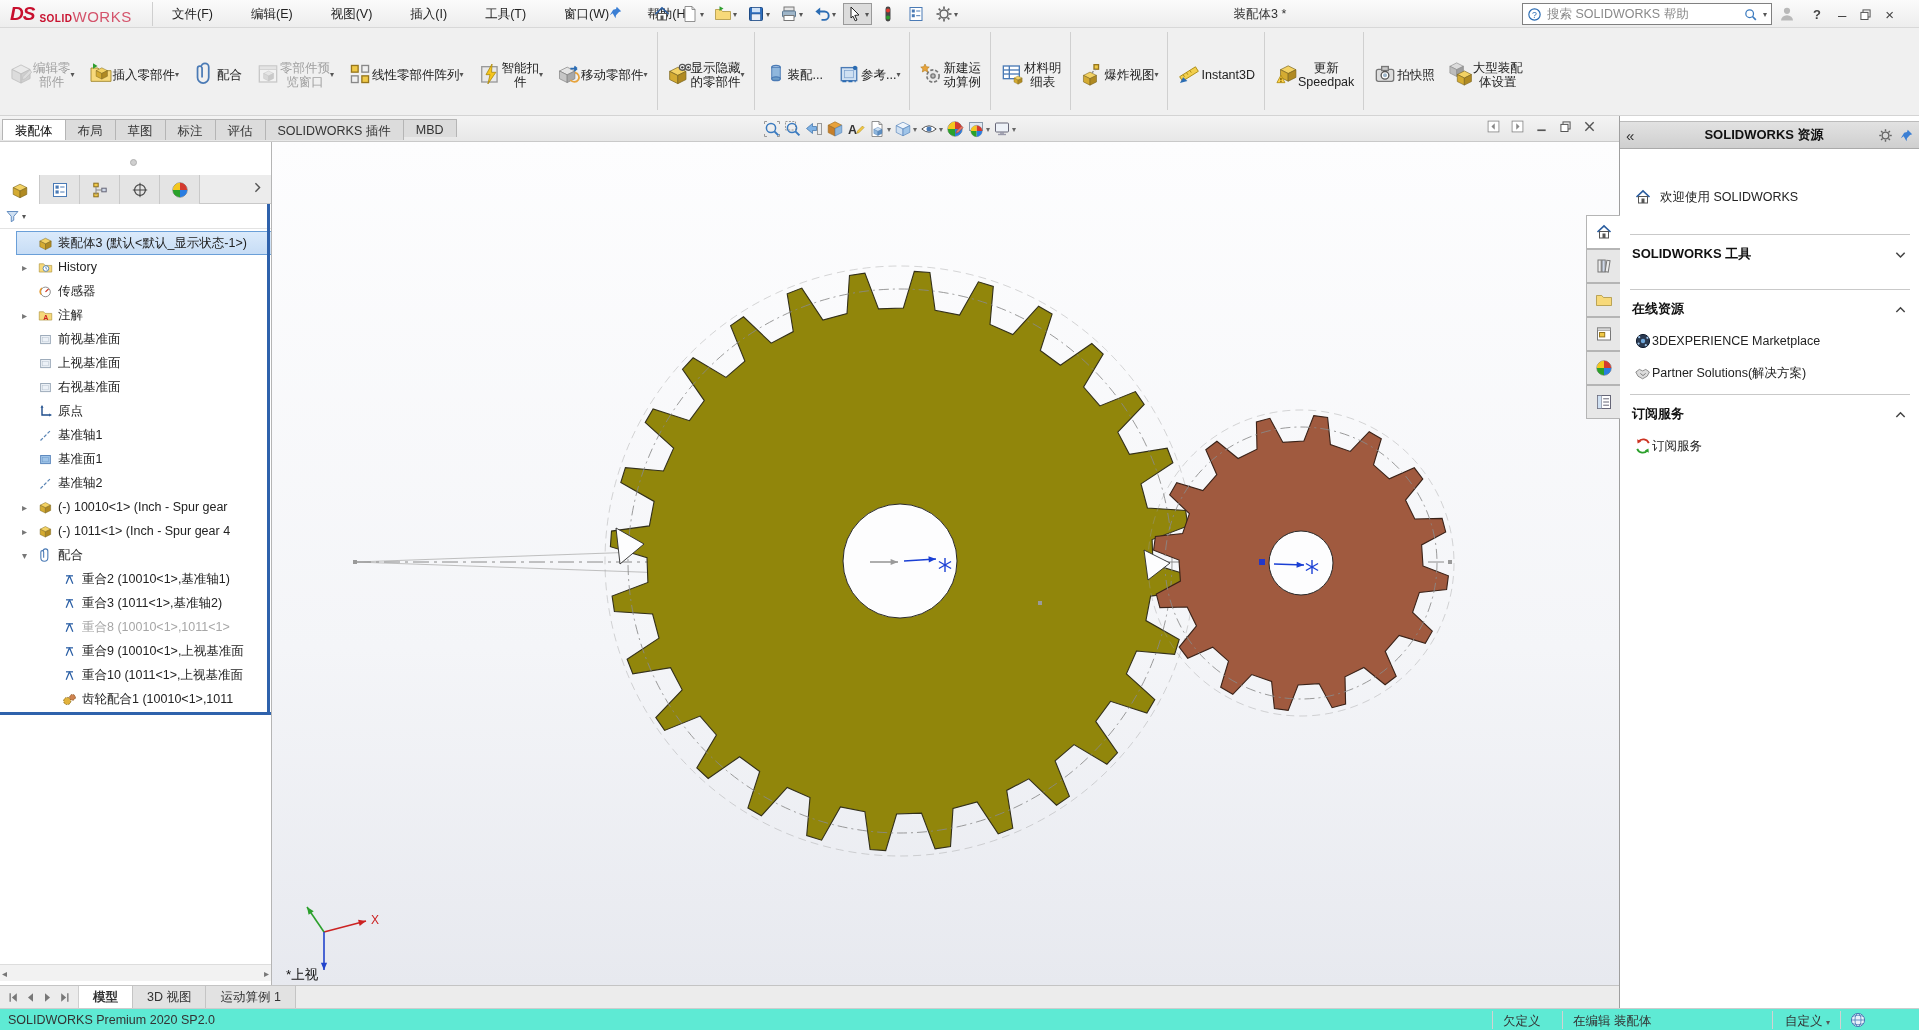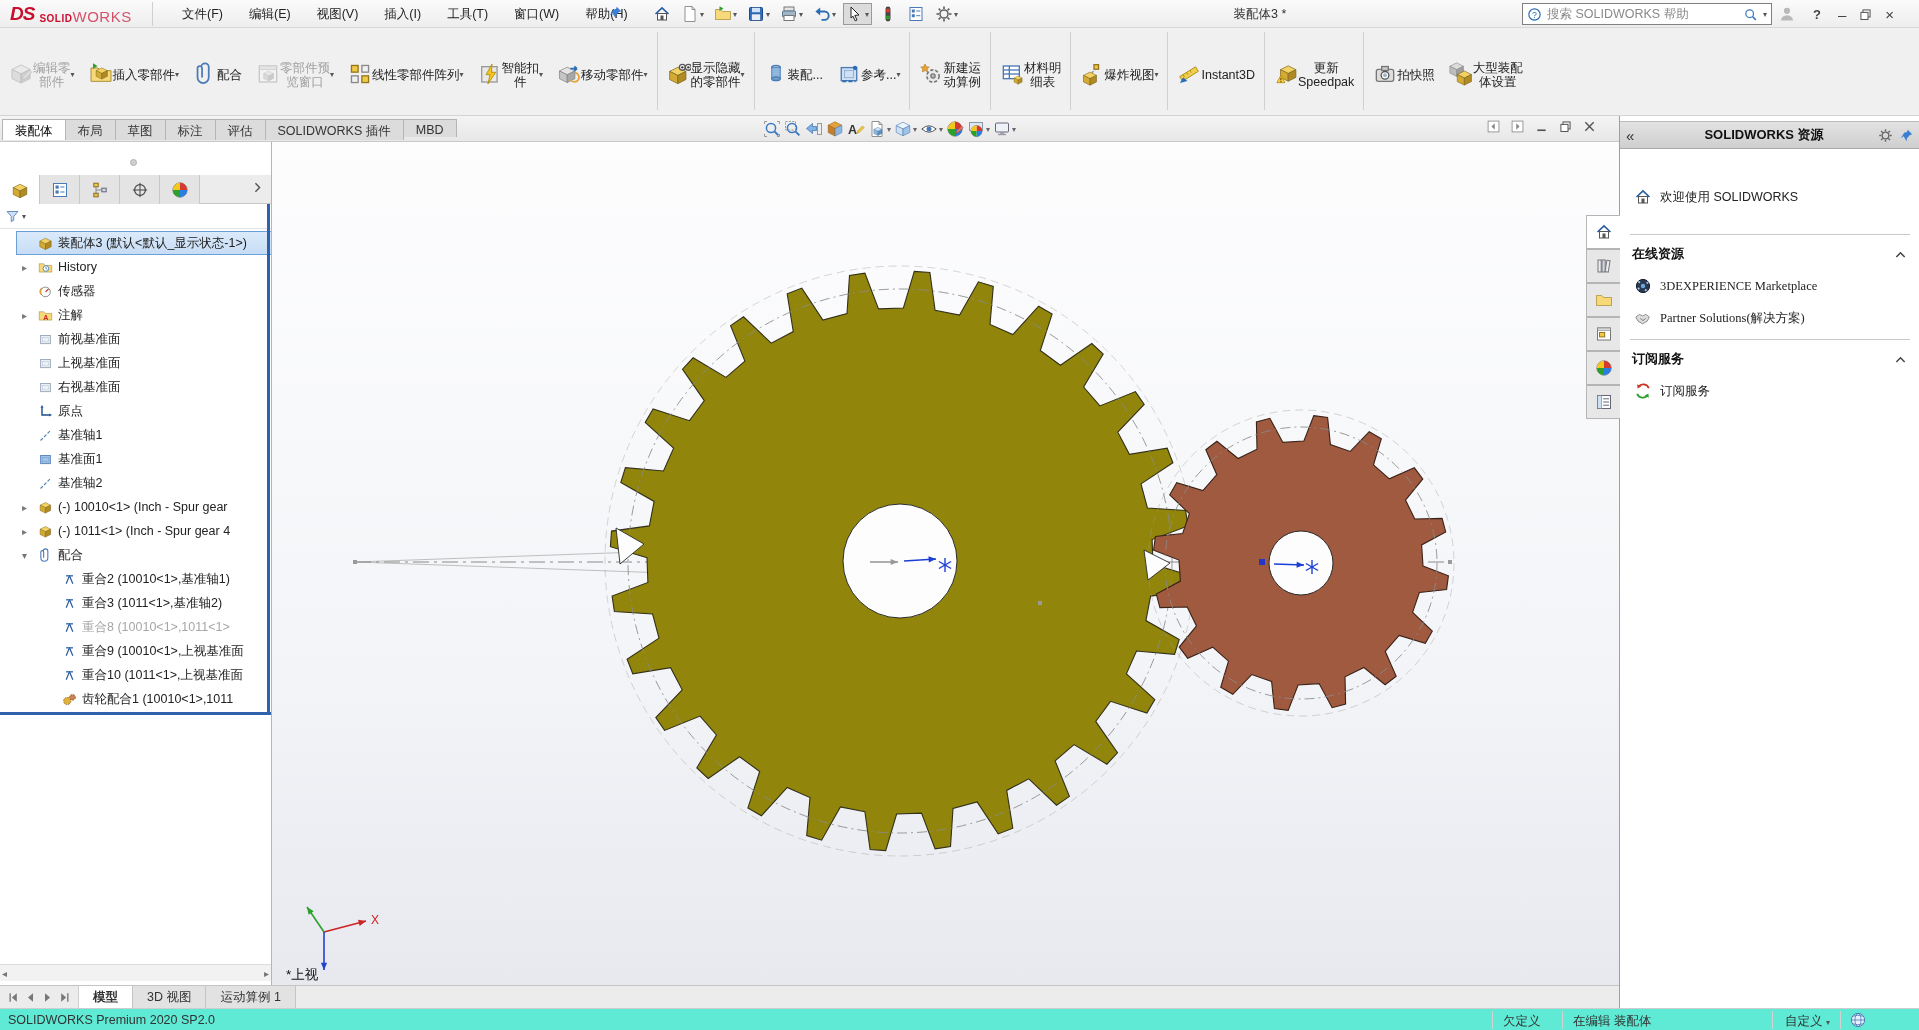--- a/index.html
+++ b/index.html
@@ -12,21 +12,21 @@
   .icon15 { width:15px; height:15px; }
 
   
   #titlebar { position:absolute; left:0; top:0; width:1919px; height:28px;
     background:linear-gradient(#fbfbfb,#ededed); border-bottom:1px solid #d8d8d8; }
   #logo { position:absolute; left:10px; top:3px; height:22px; display:flex; align-items:flex-end; gap:5px; }
   #logo .ds { color:#c8102e; font-weight:bold; font-style:italic; font-size:19px; letter-spacing:-1px;}
   #logo .solid { color:#c8102e; font-weight:bold; font-size:10px; letter-spacing:.5px;}
   #logo .works { color:#d4536b; font-weight:normal; font-size:15px; letter-spacing:.5px;}
   #logo-divider { position:absolute; left:152px; top:2px; height:24px; width:1px; background:#cfcfcf; }
-  #menubar { position:absolute; left:182px; top:0; height:28px; display:flex; align-items:center; gap:26px; }
+  #menubar { position:absolute; left:172px; top:0; height:28px; display:flex; align-items:center; gap:38px; }
   .menu-item { color:#222; cursor:default; }
   #menu-pin { position:absolute; left:608px; top:5px; }
   #quickbar { position:absolute; left:650px; top:2px; height:24px; display:flex; align-items:center; gap:4px; }
   .qb-btn { display:flex; align-items:center; padding:1px 2px; border:1px solid transparent; }
   .qb-btn.pressed { background:#dcdcdc; border:1px solid #9a9a9a; }
   .qb-dd { font-size:8px; color:#555; margin-left:1px; }
   #window-title { position:absolute; left:1150px; top:6px; width:220px; text-align:center; color:#333; }
   #searchbox { position:absolute; left:1522px; top:3px; width:250px; height:22px; background:#fff;
     border:1px solid #808080; display:flex; align-items:center; padding:0 4px; gap:5px; }
   #searchbox .ph { color:#8a8a8a; flex:1; white-space:nowrap; overflow:hidden; }
@@ -94,21 +94,21 @@
     border-left:1px solid #9f9f9f; }
   #tp-header { position:absolute; left:0; top:5px; width:300px; height:28px;
     background:linear-gradient(#e2e2e2,#cfcfcf); border-top:1px solid #bbb; border-bottom:1px solid #aaa;
     display:flex; align-items:center; padding:0 6px; }
   #tp-header .collapse { font-size:15px; color:#333; width:24px; }
   #tp-header .title { flex:1; text-align:center; font-weight:bold; font-size:13px; color:#111; }
   #tp-welcome { position:absolute; left:14px; top:72px; display:flex; align-items:center; gap:8px; }
   #tp-sections { position:absolute; left:0; top:118px; width:300px; }
   .tp-sec { border-top:1px solid #c9c9c9; margin:0 10px; padding:10px 2px 10px 2px; }
   .tp-sec-head { display:flex; align-items:center; justify-content:space-between; font-weight:bold; font-size:13px; color:#111; }
-  .tp-item { display:flex; align-items:center; gap:8px; margin:14px 0 2px 2px; color:#222;font-family:Liberation Serif, serif; }
+  .tp-item { display:flex; align-items:center; gap:0; margin:14px 0 2px 2px; color:#222; }
   #tp-sidetabs { position:absolute; left:-34px; top:99px; width:34px; }
   .side-tab { width:34px; height:34px; background:#e7e7e7; border:1px solid #b5b5b5; border-right:none;
     display:flex; align-items:center; justify-content:center; }
   .side-tab.active { background:#fff; }
 
   
   #bottomtabs { position:absolute; left:0; top:985px; width:1619px; height:23px;
     background:#ececec; border-top:1px solid #c4c4c4; display:flex; align-items:stretch; }
   #bt-nav { display:flex; align-items:center; gap:2px; padding:0 6px; border-right:1px solid #cfcfcf; }
   .bt-tab { padding:3px 14px 0 14px; border-right:1px solid #c4c4c4; background:#e2e2e2; color:#333; white-space:nowrap; }
@@ -940,20 +940,28 @@
     <span id="tp-welcome-ic">
         <svg viewBox="0 0 18 18" class="icon18">
           <path d="M2.5,9 L9,3 15.5,9" fill="none" stroke="#2a5d9f" stroke-width="1.7"></path>
           <rect x="4.5" y="8.5" width="9" height="6.5" fill="#fff" stroke="#555" stroke-width="1"></rect>
           <rect x="7.5" y="10.5" width="3" height="4.5" fill="#555"></rect>
         </svg>
       </span>
     <span>欢迎使用  SOLIDWORKS</span>
   </div>
   <div id="tp-sections">
+      <div class="tp-sec" style="padding-bottom: 26px;">
+        <div class="tp-sec-head">
+          <span>SOLIDWORKS 工具</span>
+          <svg viewBox="0 0 18 18" class="icon15">
+            <path d="M4,7 l5,5 5,-5" fill="none" stroke="#444" stroke-width="1.8"></path>
+          </svg>
+        </div>
+      </div>
       <div class="tp-sec">
         <div class="tp-sec-head">
           <span>在线资源</span>
           <svg viewBox="0 0 18 18" class="icon15">
             <path d="M4,12 l5,-5 5,5" fill="none" stroke="#444" stroke-width="1.8"></path>
           </svg>
         </div>
         <div class="tp-item">
           <svg viewBox="0 0 18 18" class="icon18">
             <circle cx="9" cy="9" r="6.6" fill="#2a3950" stroke="#101d30"></circle>

